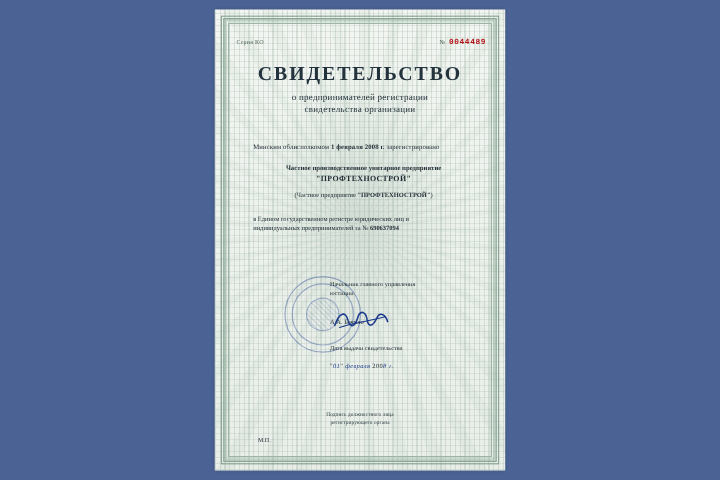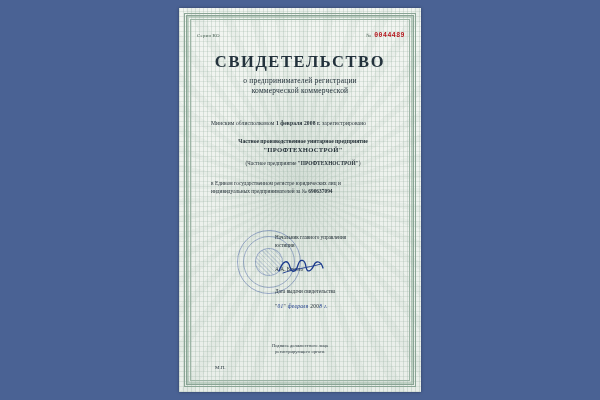--- a/index.html
+++ b/index.html
@@ -278,21 +278,21 @@
       <span>Серия КО</span>
       <span class="serial-no">
         <span>№</span>
         <span class="serial-number">0044489</span>
       </span>
     </div>
 
     <div class="title-block">
       <div class="main-title">СВИДЕТЕЛЬСТВО</div>
       <div class="subtitle1">о предпринимателей регистрации</div>
-      <div class="subtitle2">коммерческой коммерческой</div>
+      <div class="subtitle2">свидетельства организации</div>
     </div>
 
     <div class="body-block">
       <div class="line-registered">
         <span>Минским облисполкомом </span><b>1 февраля 2008 г.</b><span> зарегистрировано</span>
       </div>
 
       <div class="org-type">Частное производственное унитарное предприятие</div>
       <div class="org-name">"ПРОФТЕХНОСТРОЙ"</div>
       <div class="org-short">

